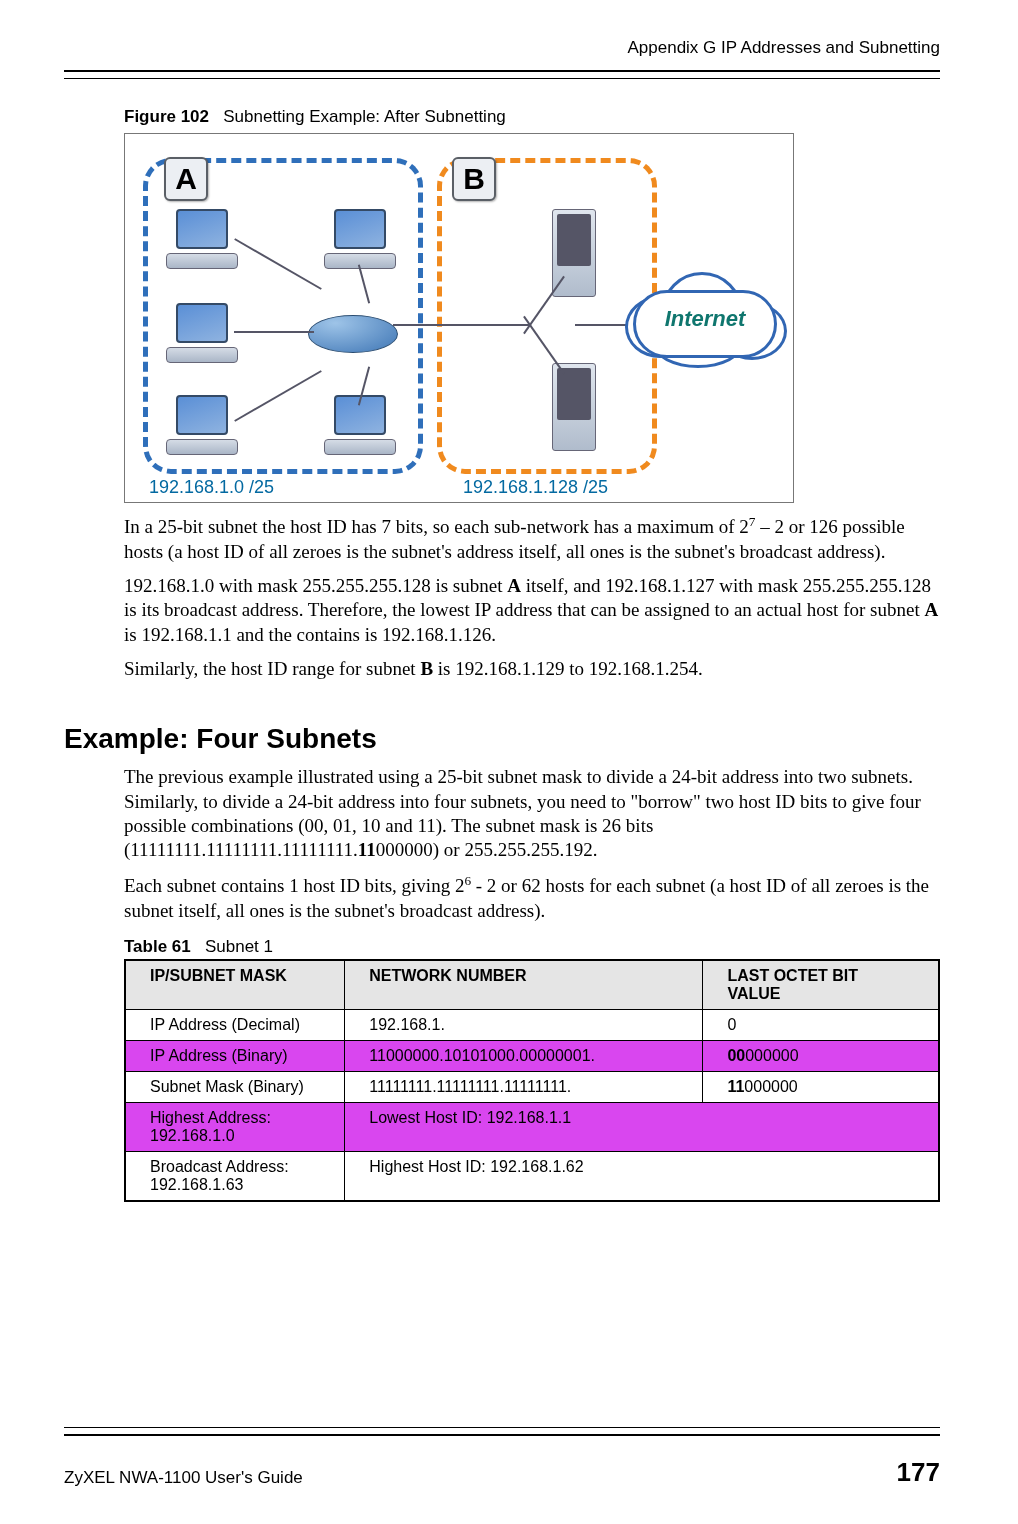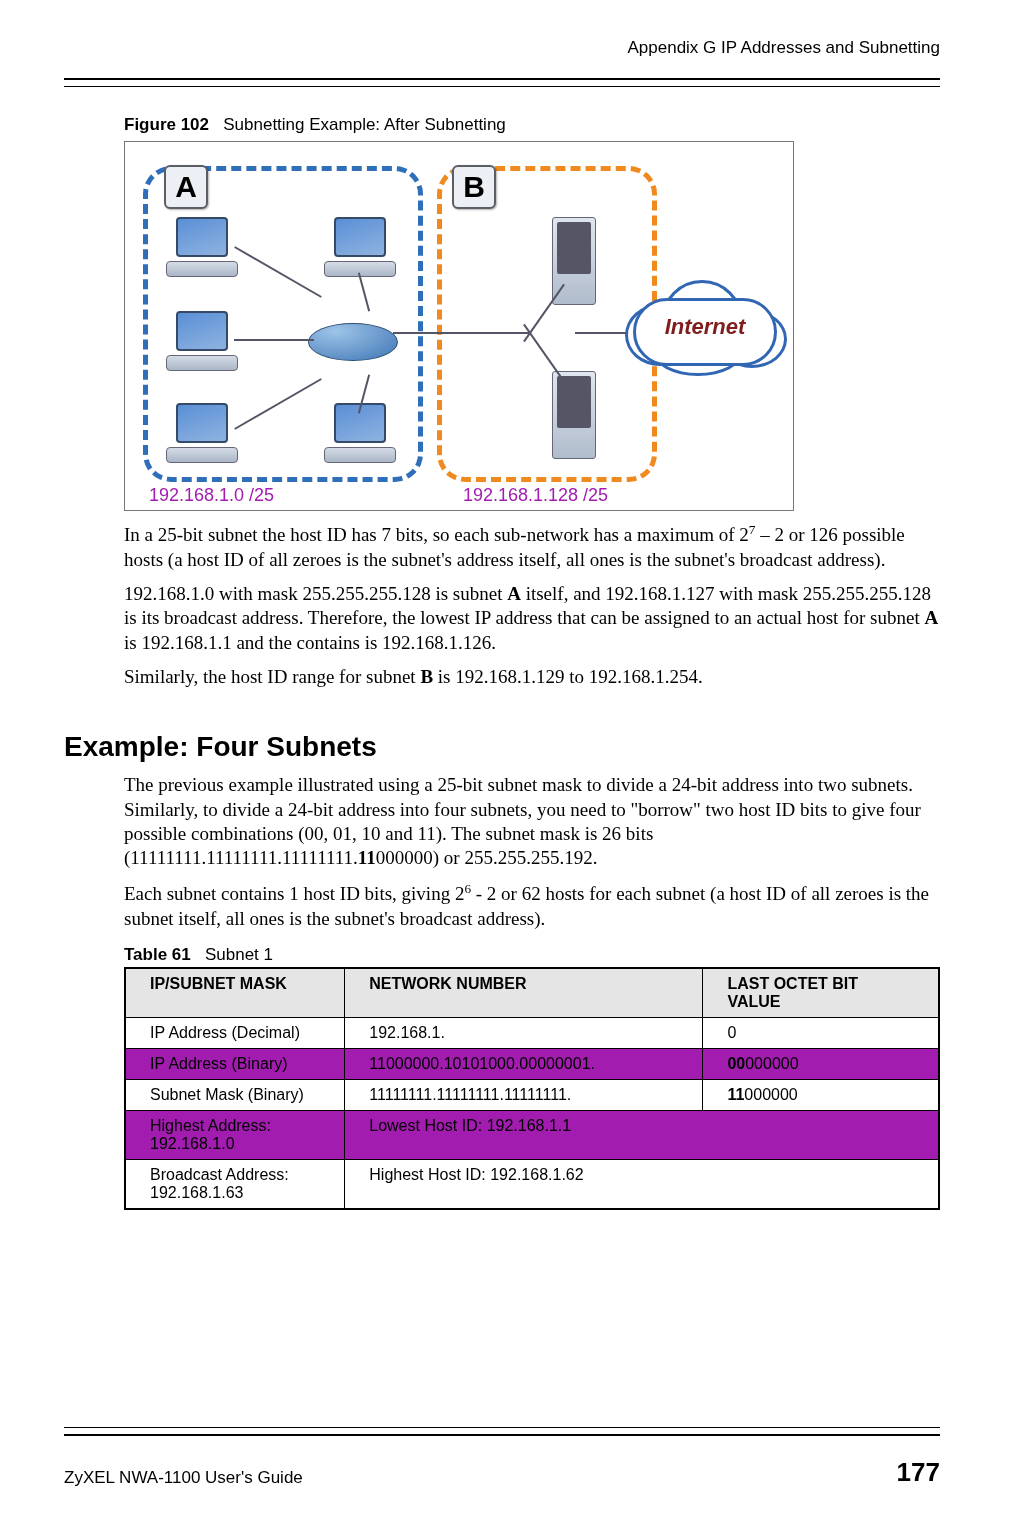--- a/index.html
+++ b/index.html
@@ -9,21 +9,21 @@
       color: #000;
       width: 1018px;
       height: 1524px;
       position: relative;
       padding: 38px 78px 0 64px;
     }
     .header-line {
       font-family: Arial, Helvetica, sans-serif;
       font-size: 17px;
       text-align: right;
-      padding-bottom: 20px;
+      padding-bottom: 12px;
     }
     .hr-top { height: 2px; background: #000; margin-bottom: 6px; }
     .hr-thin { height: 1px; background: #000; }
 
     .content-block { margin-left: 60px; margin-right: 0; }
 
     .fig-caption {
       font-family: Arial, Helvetica, sans-serif;
       font-size: 17px;
       margin-top: 28px;
@@ -90,25 +90,25 @@
     }
     .cloud-body div{ position:absolute; background:#fff; border:3px solid #3166b3; border-radius:50%; }
     .cloud .c1{width:70px;height:62px;left:0;top:28px;}
     .cloud .c2{width:82px;height:82px;left:36px;top:4px;}
     .cloud .c3{width:70px;height:58px;left:92px;top:34px;}
     .cloud .c4{width:90px;height:48px;left:28px;top:52px;}
     .cloud .mask{position:absolute; left:8px; right:8px; top:22px; bottom:10px; background:#fff; border-radius:40px;}
     .cloud-text{
       position:absolute; left:0; right:0; top:38px; text-align:center;
       font-family: Arial, Helvetica, sans-serif;
-      color:#7f1d1d; font-weight:bold; font-style:italic; font-size:22px;
+      color:#0f766e; font-weight:bold; font-style:italic; font-size:22px;
     }
     .line{position:absolute; background:#556; height:2px;}
     .net-label {
-      position:absolute; bottom:-26px; color:#a21caf;
+      position:absolute; bottom:-26px; color:#0369a1;
       font-family: Arial, Helvetica, sans-serif; font-size:18px;
     }
     .diagram-wrap .labelA{left:24px; bottom:4px;}
     .diagram-wrap .labelB{left:338px; bottom:4px;}
 
     .body-p { font-size: 19px; line-height: 1.28; margin-top: 10px; }
     sup { font-size: 0.7em; }
 
     h2.section {
       font-family: Arial, Helvetica, sans-serif;
@@ -126,21 +126,21 @@
       border-collapse: collapse; width: 100%; border: 2px solid #000;
       font-family: Arial, Helvetica, sans-serif; font-size: 16px;
       margin-top: 2px;
     }
     table.data th, table.data td {
       border: 1px solid #000; padding: 6px 24px; text-align: left; vertical-align: top;
     }
     table.data th {
       background: #e5e5e5; font-weight: bold;
     }
-    table.data tr.shade td { background: #a21caf; }
+    table.data tr.shade td { background: #d946ef; }
     table.data .col1{width:27%;} table.data .col2{width:44%;} table.data .col3{width:29%;}
 
     .footer {
       position: absolute; left: 64px; right: 78px; bottom: 36px;
       display: flex; justify-content: space-between; align-items: flex-end;
       font-family: Arial, Helvetica, sans-serif;
       gap: 28px;
     }
     .footer-line { position:absolute; left:64px; right:78px; bottom:88px; }
     .footer .guide { font-size: 17px; }

